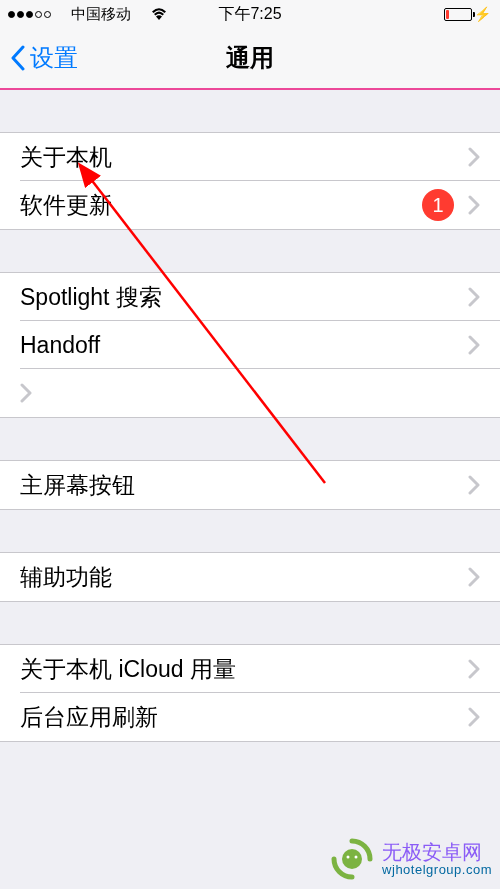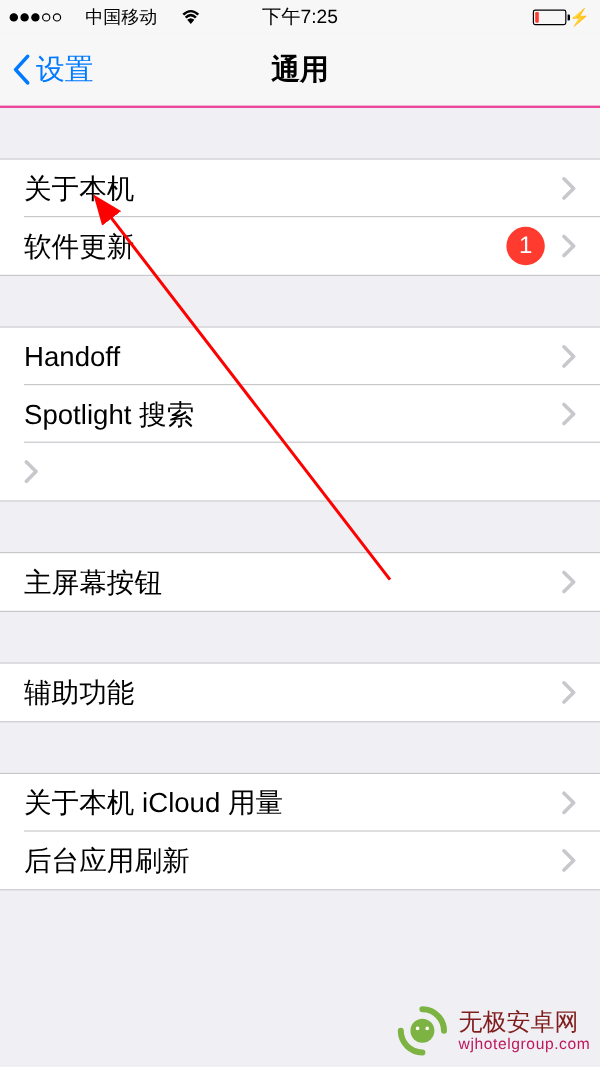--- a/index.html
+++ b/index.html
@@ -189,26 +189,26 @@
       width: 44px;
       height: 44px;
     }
     .wm-text {
       display: flex;
       flex-direction: column;
       line-height: 1.1;
     }
     .wm-title {
       font-size: 20px;
-      color: #7f1d1d;
+      color: #8b5cf6;
       font-weight: 500;
     }
     .wm-url {
       font-size: 13px;
-      color: #be185d;
+      color: #0369a1;
       letter-spacing: 0.5px;
     }
   </style>
 </head>
 <body>
 
 <div class="status-bar">
   <div class="status-left">
     <div class="signal-dots">
       <div class="dot filled"></div>
@@ -256,29 +256,29 @@
         <div class="item-accessory">
           <div class="badge">1</div>
           <svg class="chevron-right" viewBox="0 0 12 20">
             <polyline points="2,2 10,10 2,18" fill="none" stroke="#c7c7cc" stroke-width="3" stroke-linecap="round" stroke-linejoin="round"></polyline>
           </svg>
         </div>
       </div>
     </div>
     <div class="list-group">
       <div class="list-item">
+        <span class="item-label">Spotlight 搜索</span>
+        <div class="item-accessory">
+          <svg class="chevron-right" viewBox="0 0 12 20">
+            <polyline points="2,2 10,10 2,18" fill="none" stroke="#c7c7cc" stroke-width="3" stroke-linecap="round" stroke-linejoin="round"></polyline>
+          </svg>
+        </div>
+      </div>
+      <div class="list-item">
         <span class="item-label">Handoff</span>
-        <div class="item-accessory">
-          <svg class="chevron-right" viewBox="0 0 12 20">
-            <polyline points="2,2 10,10 2,18" fill="none" stroke="#c7c7cc" stroke-width="3" stroke-linecap="round" stroke-linejoin="round"></polyline>
-          </svg>
-        </div>
-      </div>
-      <div class="list-item">
-        <span class="item-label">Spotlight 搜索</span>
         <div class="item-accessory">
           <svg class="chevron-right" viewBox="0 0 12 20">
             <polyline points="2,2 10,10 2,18" fill="none" stroke="#c7c7cc" stroke-width="3" stroke-linecap="round" stroke-linejoin="round"></polyline>
           </svg>
         </div>
       </div>
       <div class="list-item">
         <div class="item-accessory">
           <svg class="chevron-right" viewBox="0 0 12 20">
             <polyline points="2,2 10,10 2,18" fill="none" stroke="#c7c7cc" stroke-width="3" stroke-linecap="round" stroke-linejoin="round"></polyline>

